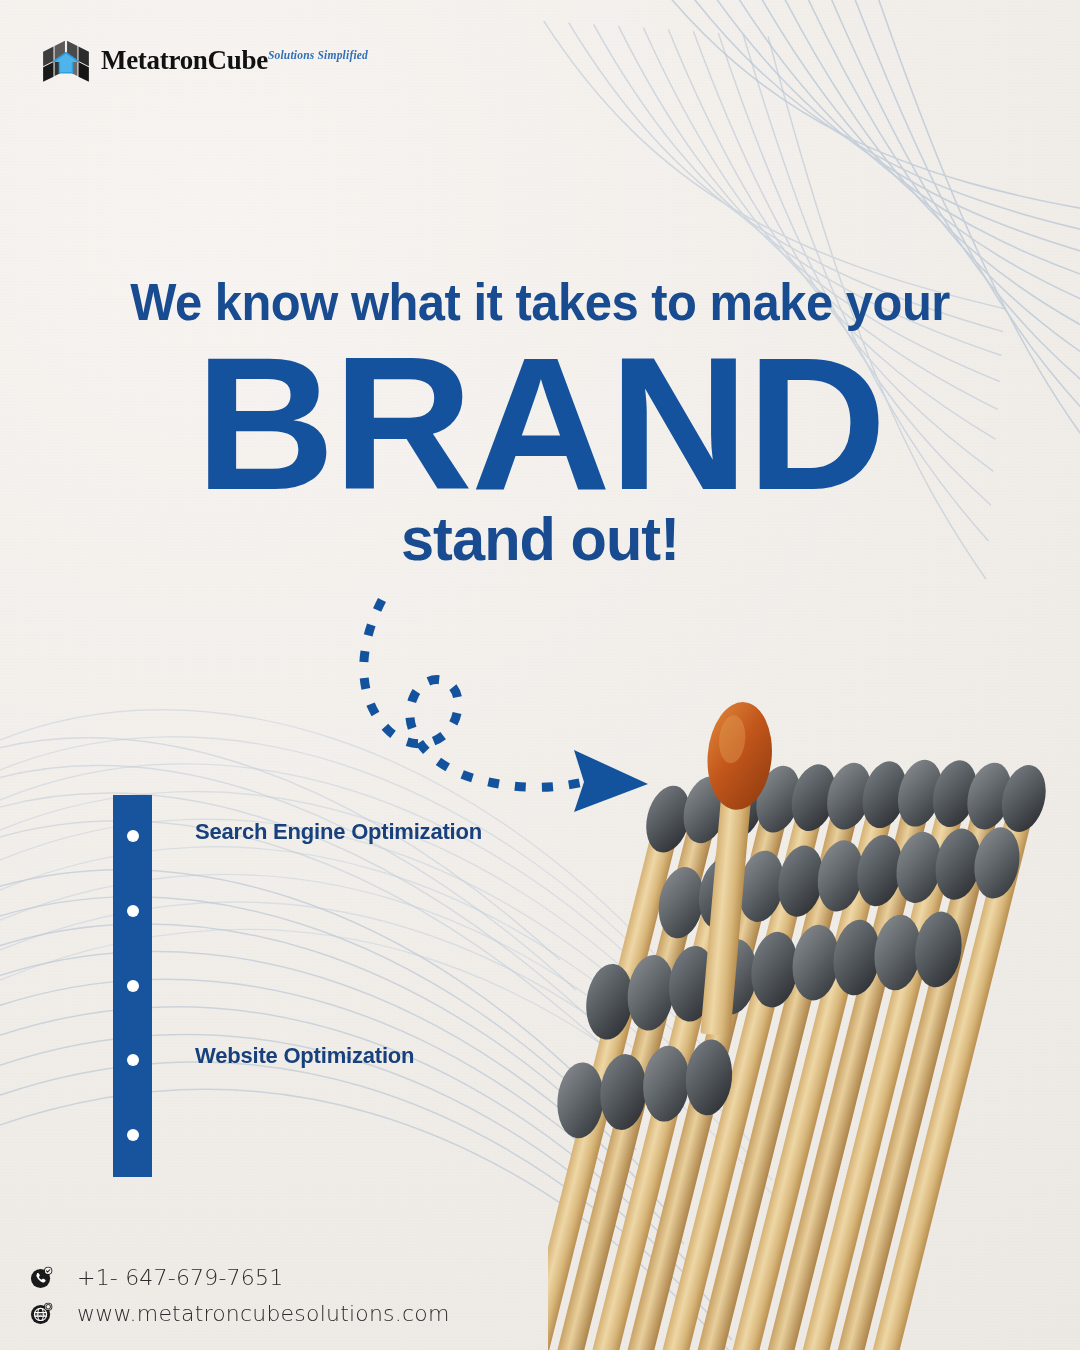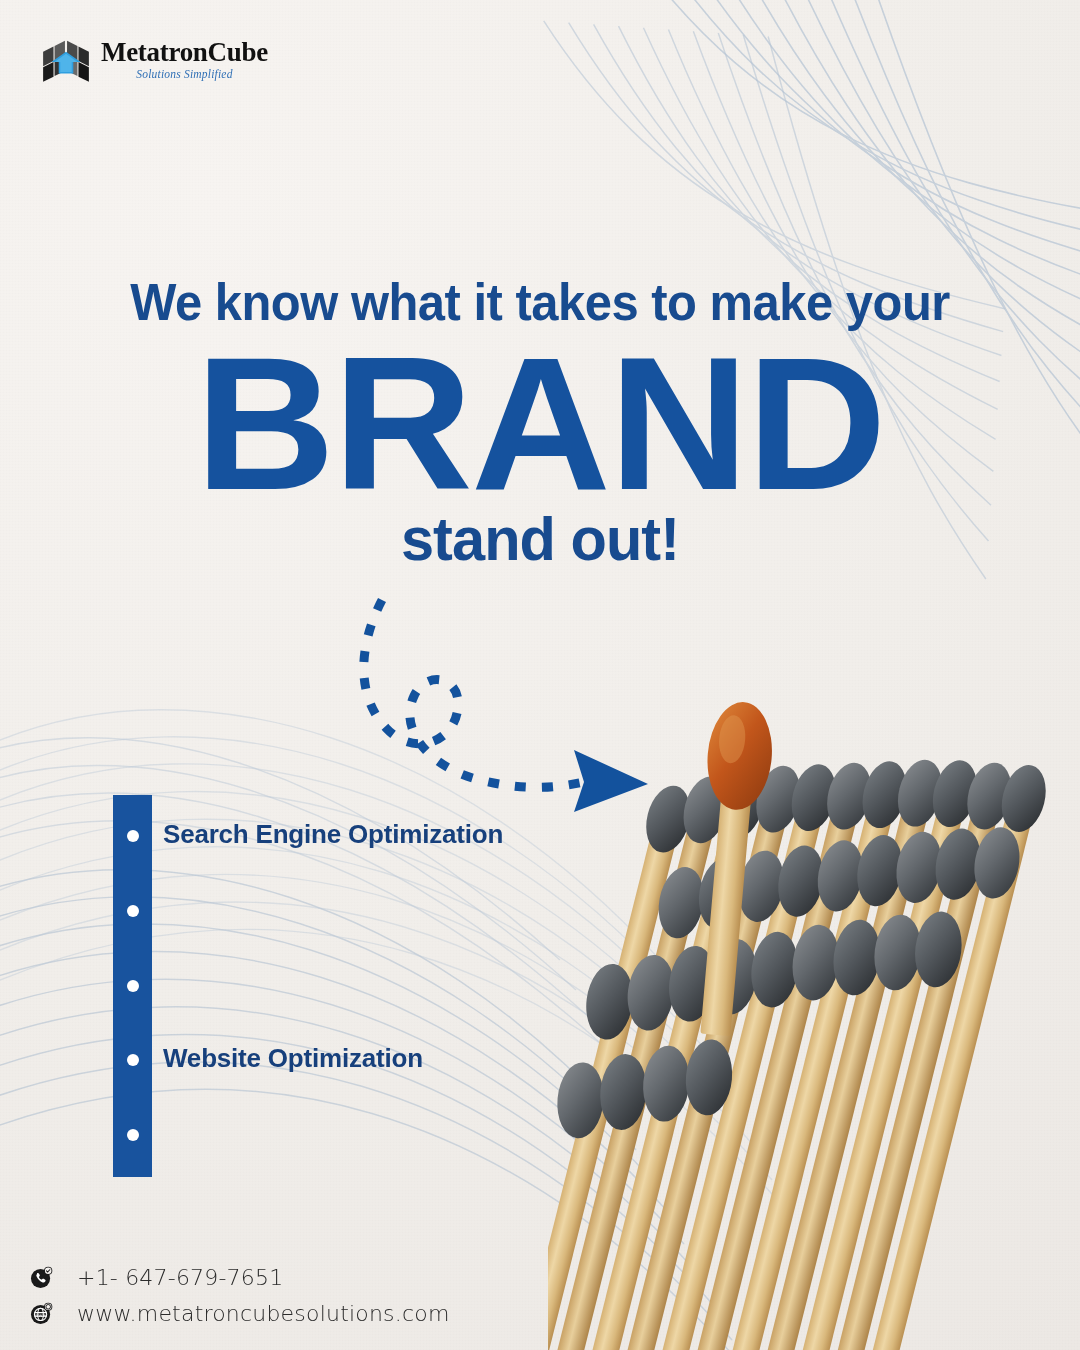--- a/index.html
+++ b/index.html
@@ -17,27 +17,27 @@
   #grain{
     position:absolute;inset:0;pointer-events:none;opacity:.55;
     background-image:
       repeating-linear-gradient(0deg, rgba(0,0,0,.012) 0 1px, transparent 1px 3px),
       repeating-linear-gradient(90deg, rgba(0,0,0,.012) 0 1px, transparent 1px 3px);
   }
   #bgflow{position:absolute;inset:0;pointer-events:none;}
   
   #logo{position:absolute;left:40px;top:34px;display:flex;align-items:center;gap:9px;}
   #logo-mark{width:52px;height:52px;display:block;}
-  #logo-text{display:flex;flex-direction:column;line-height:1;}
+  #logo-text{display:flex;flex-direction:row;line-height:1;}
   #logo-name{
     font-family:"Liberation Serif", serif;font-weight:bold;
     font-size:27px;color:#111;letter-spacing:-.3px;
   }
   #logo-tag{
-    font-family:"Liberation Serif", serif;font-style:italic;font-weight:normal;
+    font-family:"Liberation Serif", serif;font-style:italic;font-weight:bold;
     font-size:11.5px;color:#2f6fb5;text-align:center;margin-top:3px;letter-spacing:.2px;
   }
   
   #headline{position:absolute;left:0;right:0;top:276px;text-align:center;}
   #head-line1{
     font-size:52px;font-weight:bold;color:#184b8f;
     letter-spacing:-.5px;line-height:1;
     transform:scaleX(.94);transform-origin:center;
     white-space:nowrap;
   }
@@ -58,22 +58,22 @@
   
   #list{position:absolute;left:113px;top:795px;width:520px;height:382px;}
   #list-bar{
     position:absolute;left:0;top:0;width:39px;height:382px;background:#18539e;
   }
   .bullet-dot{
     position:absolute;left:13.5px;width:12px;height:12px;border-radius:50%;
     background:#fff;
   }
   .svc{
-    position:absolute;left:50px;white-space:nowrap;
-    font-size:26px;font-weight:bold;color:#17407c;letter-spacing:-.2px;
+    position:absolute;left:82px;white-space:nowrap;
+    font-size:22px;font-weight:bold;color:#17407c;letter-spacing:-.2px;
   }
   
   #footer{position:absolute;left:30px;bottom:24px;}
   .frow{display:flex;align-items:center;gap:24px;margin-top:11px;}
   .ficon{width:23px;height:23px;flex:0 0 23px;display:block;}
   .ftext{
     font-size:22px;color:#2b2b2b;font-weight:300;letter-spacing:.2px;
     font-family:"DejaVu Sans", sans-serif;
   }
 </style>

